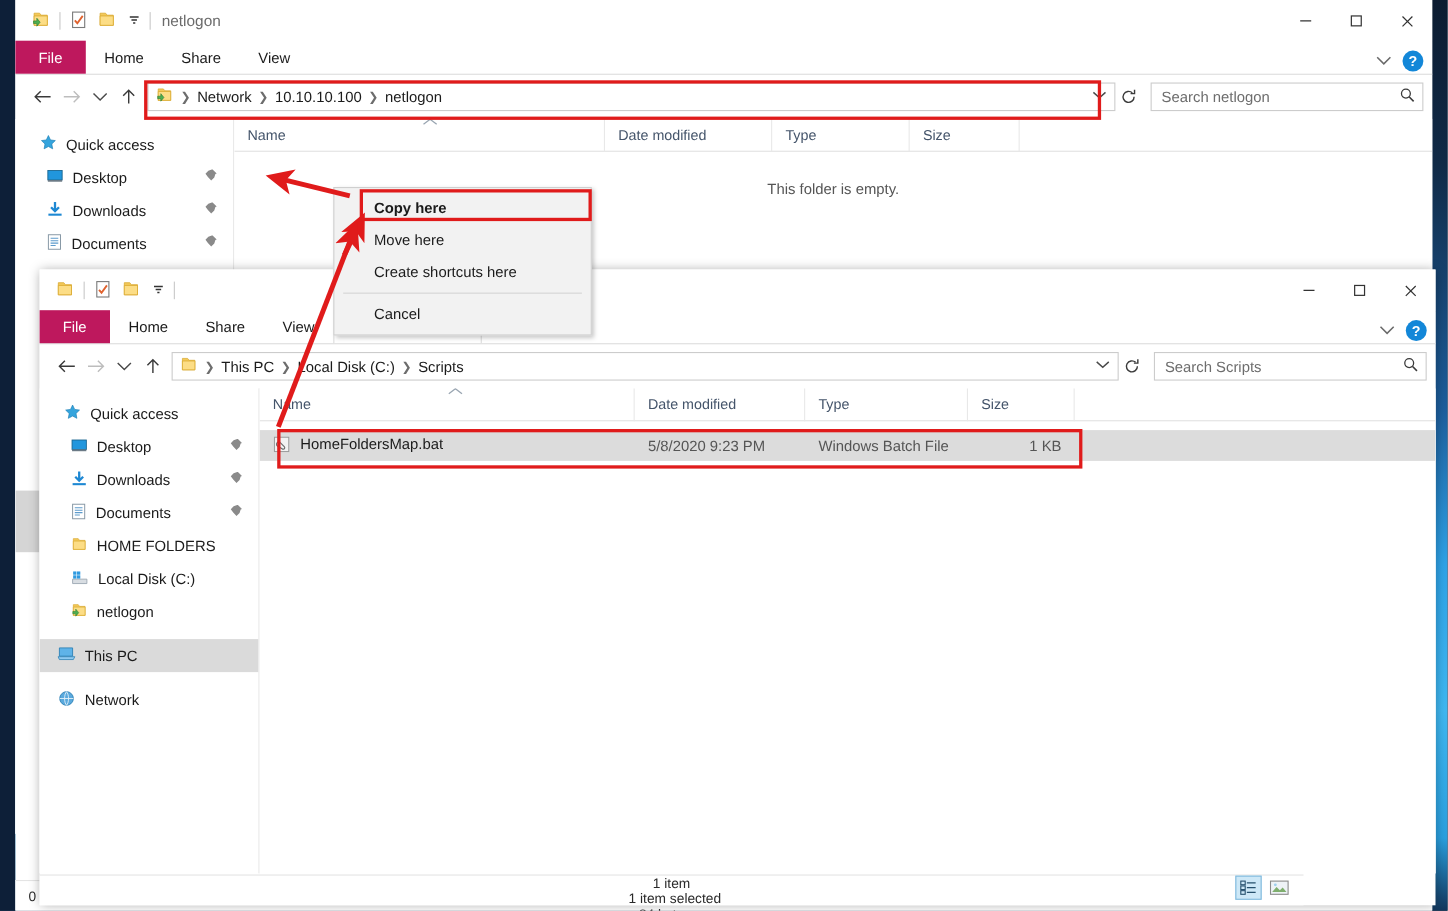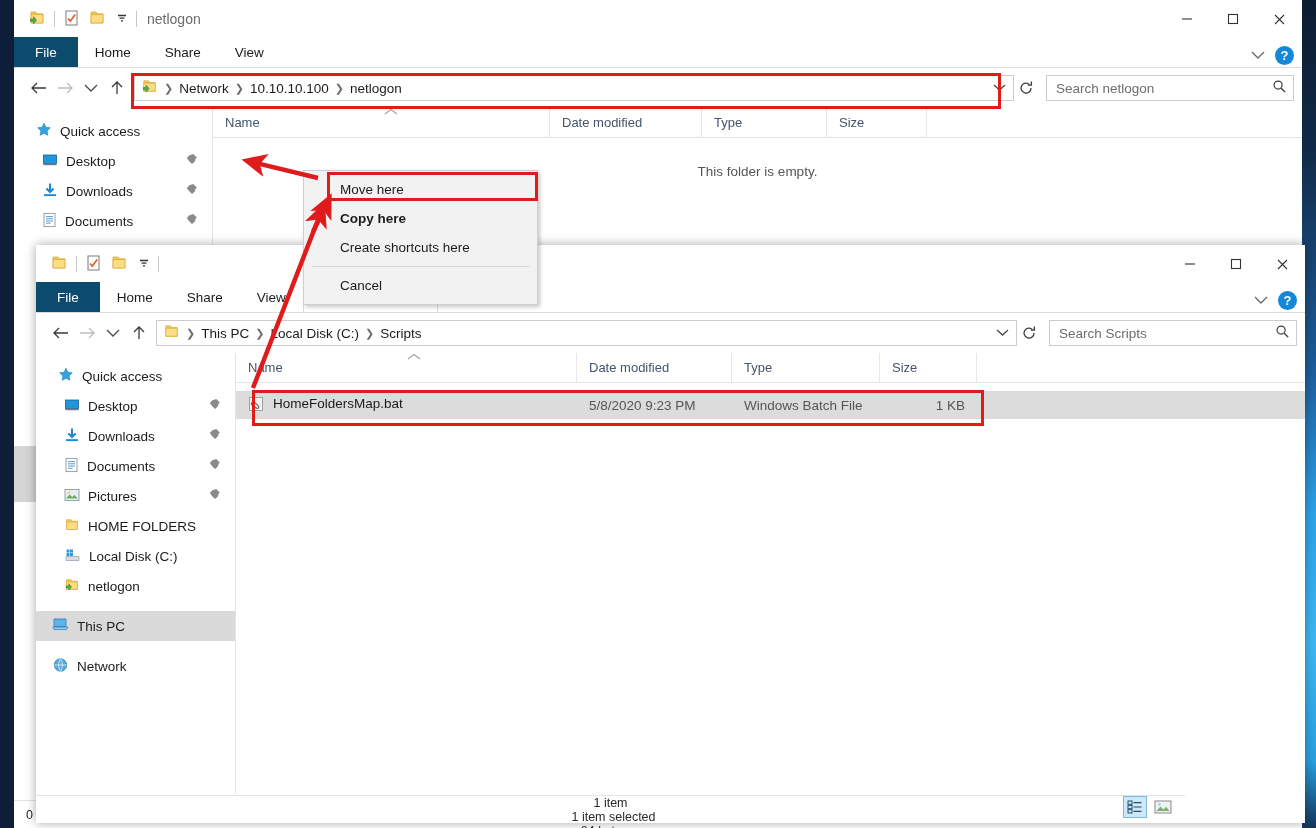--- a/index.html
+++ b/index.html
@@ -26,21 +26,21 @@
   .titlebar { height:38px; background:#ffffff; display:flex; align-items:center; position:relative; }
   .qat { display:flex; align-items:center; gap:0; padding-left:14px; height:38px; }
   .qat .sep { width:1px; height:16px; background:#c8c8c8; margin:0 8px; }
   .win-title { font-size:14px; color:#6b6b6b; margin-left:2px; }
   .wbtns { position:absolute; right:0; top:0; height:38px; display:flex; }
   .wbtn { width:46px; height:38px; display:flex; align-items:center; justify-content:center; }
   .wbtn svg { display:block; }
   
   .tabstrip { height:30px; background:#ffffff; display:flex; align-items:flex-end; position:relative; border-bottom:1px solid #ddd;}
   .tab { height:30px; padding:0 17px; display:flex; align-items:center; font-size:13.5px; color:#1b1b1b; }
-  .tab.file { background:#0c4a6e; color:#fff; font-size:13.5px; padding:0 21px; }
+  .tab.file { background:#be185d; color:#fff; font-size:13.5px; padding:0 21px; }
   .tab-ctx-wrap { display:flex; align-items:flex-end; border-left:1px solid #dcdcdc; border-right:1px solid #dcdcdc; height:30px;}
   .tab-ctx { height:30px; padding:0 16px; display:flex; align-items:center; font-size:13.5px; }
   .ribbon-right { position:absolute; right:8px; bottom:2px; display:flex; align-items:center; gap:10px; }
   .help-circle { width:19px; height:19px; border-radius:50%; background:#1387d8; color:#fff; font-size:13px;
                  display:flex; align-items:center; justify-content:center; font-weight:bold;}
   
   .addrrow { height:40px; display:flex; align-items:center; padding:0 8px 0 12px; background:#fff;}
   .navbtn { width:26px; height:28px; display:flex; align-items:center; justify-content:center; color:#3a3a3a;}
   .navbtn.dim { color:#b9b9b9; }
   .addrbox { flex:1; height:26px; border:1px solid #cccccc; background:#fff; display:flex; align-items:center;
@@ -292,22 +292,22 @@
       <div class="emptymsg">This folder is empty.</div>
     </div>
   </div>
 
   <div class="statusbar" style="position:absolute; left:0; bottom:0; width:1288px;">
     <div class="stat-seg">0 items</div>
   </div>
 </div>
 
 <div class="ctxmenu" style="left:303px; top:170px; width:235px;">
+  <div class="ctxitem bold">Copy here</div>
   <div class="ctxitem">Move here</div>
-  <div class="ctxitem bold">Copy here</div>
   <div class="ctxitem">Create shortcuts here</div>
   <div class="ctxsep"></div>
   <div class="ctxitem">Cancel</div>
 </div>
 
 <div class="window" id="win2" style="left:36px; top:245px; width:1269px; height:578px; box-shadow:0 0 10px rgba(0,0,0,.35);">
 
   <div class="titlebar">
     <div class="qat">
       <span class="ic">
@@ -484,35 +484,20 @@
           </svg>
         </span>
         <span class="nlabel">Documents</span>
         <span class="pin">
           <svg width="12" height="13" viewBox="0 0 12 13">
               <path d="M7.3 1l3.7 3.7-1.2.5-1 3.2L6 11 3 8 .8 5l2.6-2.8 3.2-1z" fill="#8a8a8a"></path>
             </svg>
         </span>
       </div>
 
-      <div class="navitem" style="padding-left:28px;">
-        <span class="ic">
-          <svg width="16" height="14" viewBox="0 0 16 14">
-            <rect x="1" y="1.5" width="14" height="11" fill="#e8edf2" stroke="#8899a6" stroke-width=".9"></rect>
-            <path d="M2 10.5l3.6-4 2.6 2.6 2.2-2.2 3.4 3.6z" fill="#6aab5c"></path>
-            <circle cx="5" cy="4.6" r="1.2" fill="#f0c659"></circle>
-          </svg>
-        </span>
-        <span class="nlabel">Pictures</span>
-        <span class="pin">
-          <svg width="12" height="13" viewBox="0 0 12 13">
-              <path d="M7.3 1l3.7 3.7-1.2.5-1 3.2L6 11 3 8 .8 5l2.6-2.8 3.2-1z" fill="#8a8a8a"></path>
-            </svg>
-        </span>
-      </div>
 
       <div class="navitem" style="padding-left:28px;">
         <span class="ic">
           <svg width="16" height="16" viewBox="0 0 18 18">
             <path d="M3 3h5l1.4 1.8H15V14H3z" fill="#f3c95a" stroke="#d9a82e" stroke-width=".7"></path>
             <path d="M3 5.5h12V14H3z" fill="#fcdd86" stroke="#d9a82e" stroke-width=".7"></path>
           </svg>
         </span>
         <span class="nlabel">HOME FOLDERS</span>
       </div>

